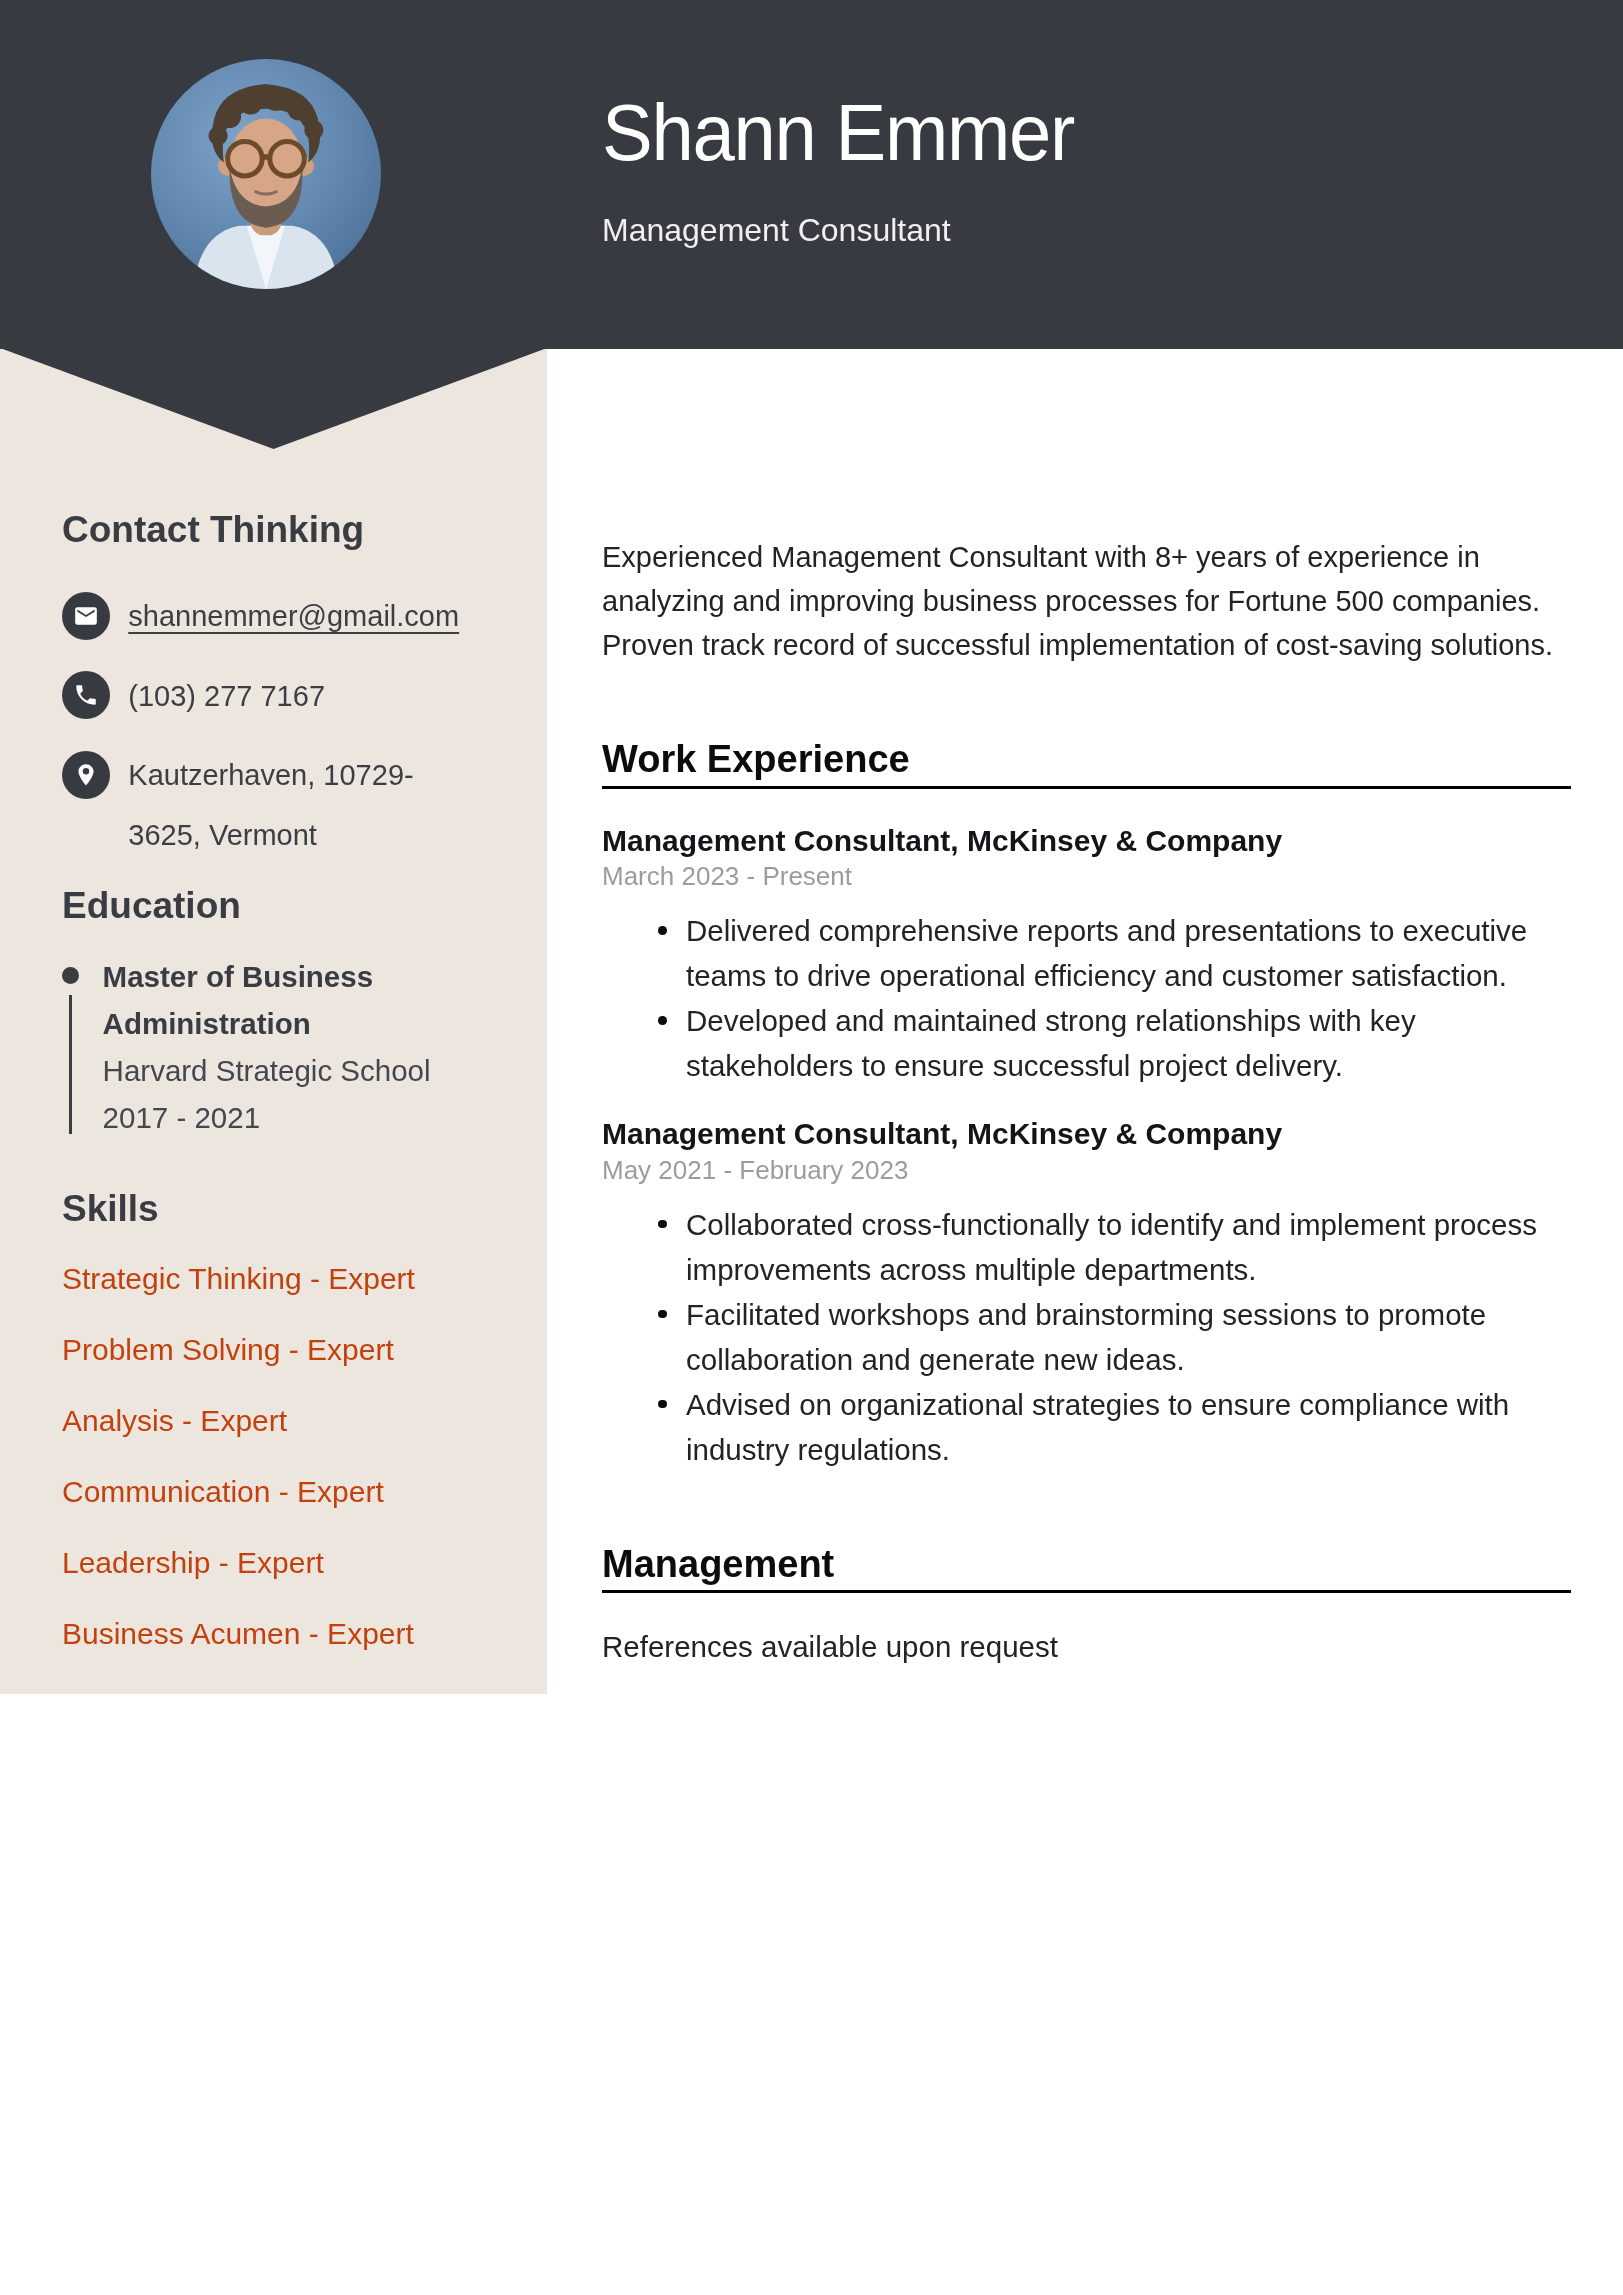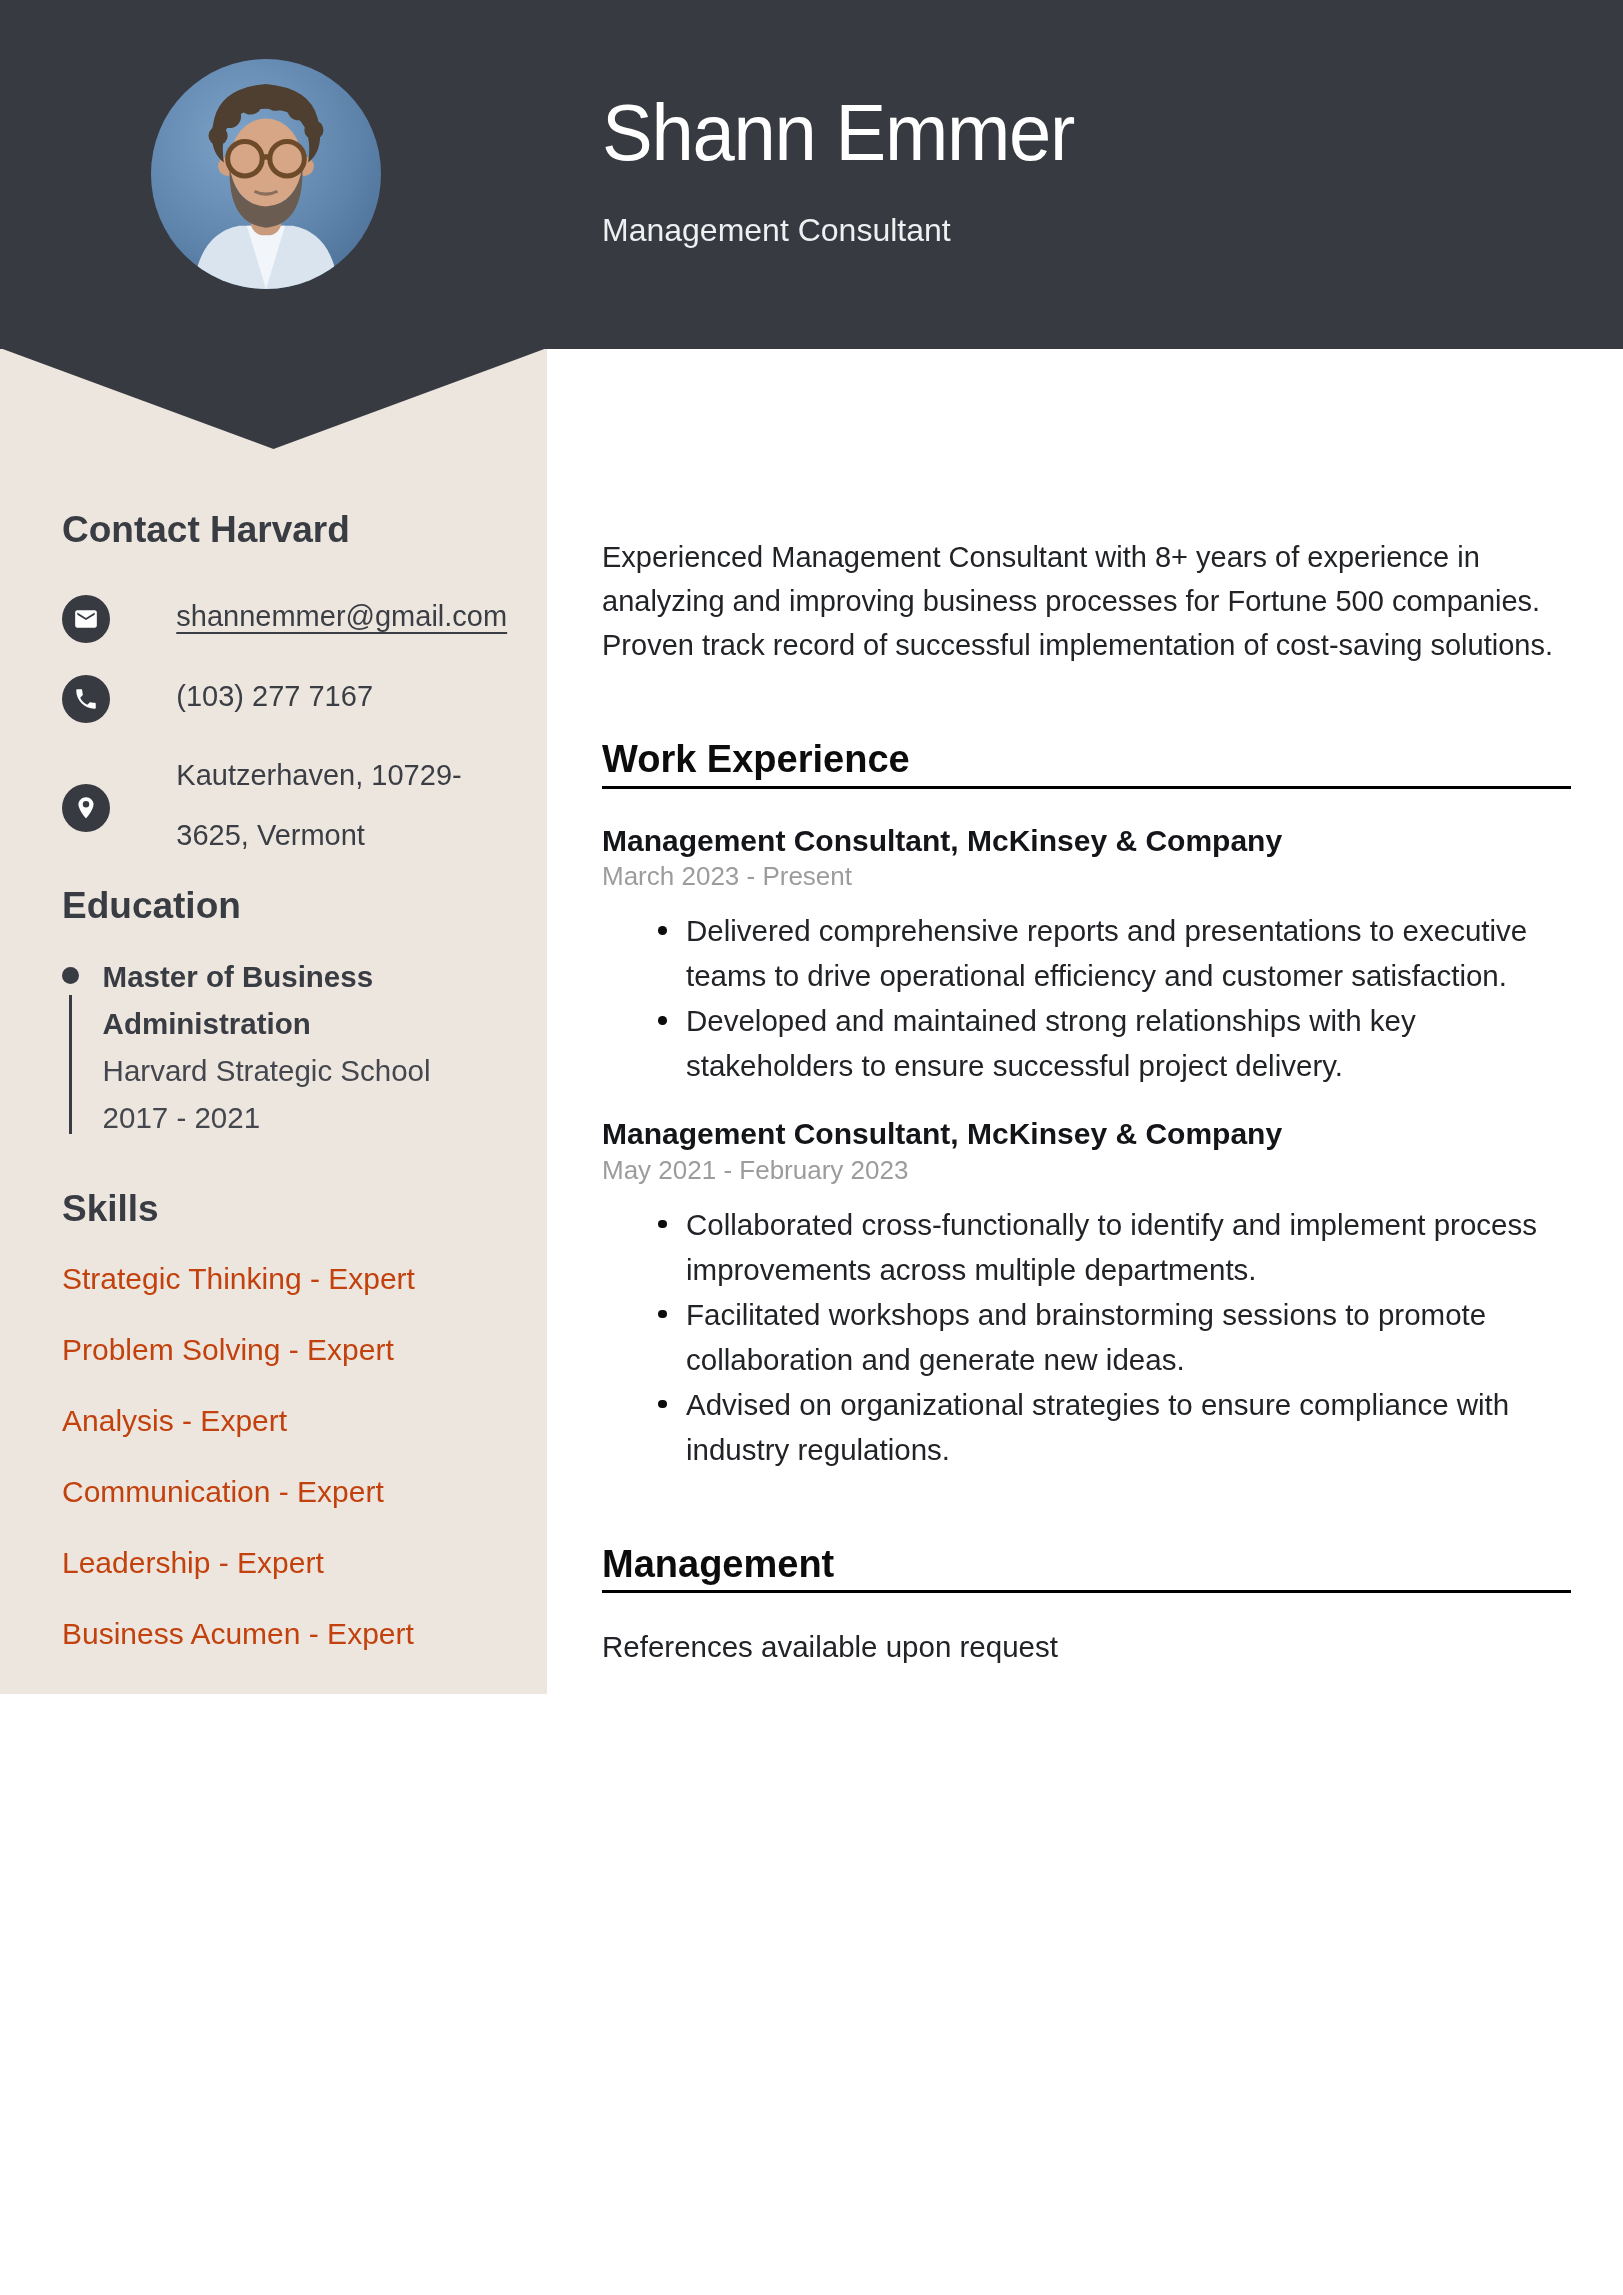--- a/index.html
+++ b/index.html
@@ -16,21 +16,21 @@
   .photo{position:absolute;left:151px;top:59px;width:230px;height:230px;border-radius:50%;overflow:hidden;}
   .photo svg{width:100%;height:100%;display:block;}
   .header-text{position:absolute;left:602px;top:93px;color:#ffffff;}
   .name{font-size:80px;line-height:79px;font-weight:300;letter-spacing:-1.3px;
     transform:scaleX(.95);transform-origin:left center;white-space:nowrap;}
   .subtitle{margin-top:41px;font-size:32px;line-height:35px;font-weight:400;color:#eef0f2;}
   
   .sb{position:absolute;left:62px;top:509px;width:439px;}
   .sb-heading{font-size:37px;line-height:42px;font-weight:600;color:#393c43;margin:0;}
   .contact-list{margin-top:35px;}
-  .c-row{display:flex;align-items:center;margin-bottom:19.6px;gap:48px;}
+  .c-row{display:flex;align-items:flex-start;margin-bottom:19.6px;}
   .c-icon{flex:0 0 48px;width:48px;height:48px;border-radius:50%;background:#383a41;
     display:flex;align-items:center;justify-content:center;margin-top:5.9px;}
   .c-icon svg{width:26px;height:26px;fill:#ffffff;}
   .c-text{margin-left:18.3px;font-size:29px;line-height:60px;color:#3b3e45;}
   .c-text.loc{max-width:340px;}
   a.email-link{color:#3b3e45;text-decoration:underline;text-decoration-thickness:2px;text-underline-offset:5.9px;}
   .edu-heading{margin-top:13px;}
   .edu-item{display:flex;margin-top:26px;}
   .edu-marker{width:17px;display:flex;flex-direction:column;align-items:center;}
   .edu-dot{width:17px;height:17px;border-radius:50%;background:#393c43;flex:0 0 auto;margin-top:14.4px;}
@@ -101,21 +101,21 @@
     </svg>
   </div>
 
   <div class="header-text">
     <div class="name">Shann Emmer</div>
     <div class="subtitle">Management Consultant</div>
   </div>
 
   <div class="sb">
 
-    <h3 class="sb-heading">Contact Harvard</h3>
+    <h3 class="sb-heading">Contact Thinking</h3>
 
     <div class="contact-list">
       <div class="c-row">
         <span class="c-icon">
           <svg viewBox="0 0 24 24">
               <path d="M20 4H4c-1.1 0-1.99.9-1.99 2L2 18c0 1.1.9 2 2 2h16c1.1 0 2-.9 2-2V6c0-1.1-.9-2-2-2zm0 4-8 5-8-5V6l8 5 8-5v2z"></path>
             </svg>
         </span>
         <span class="c-text">
           <a class="email-link" href="#">shannemmer@gmail.com</a>

